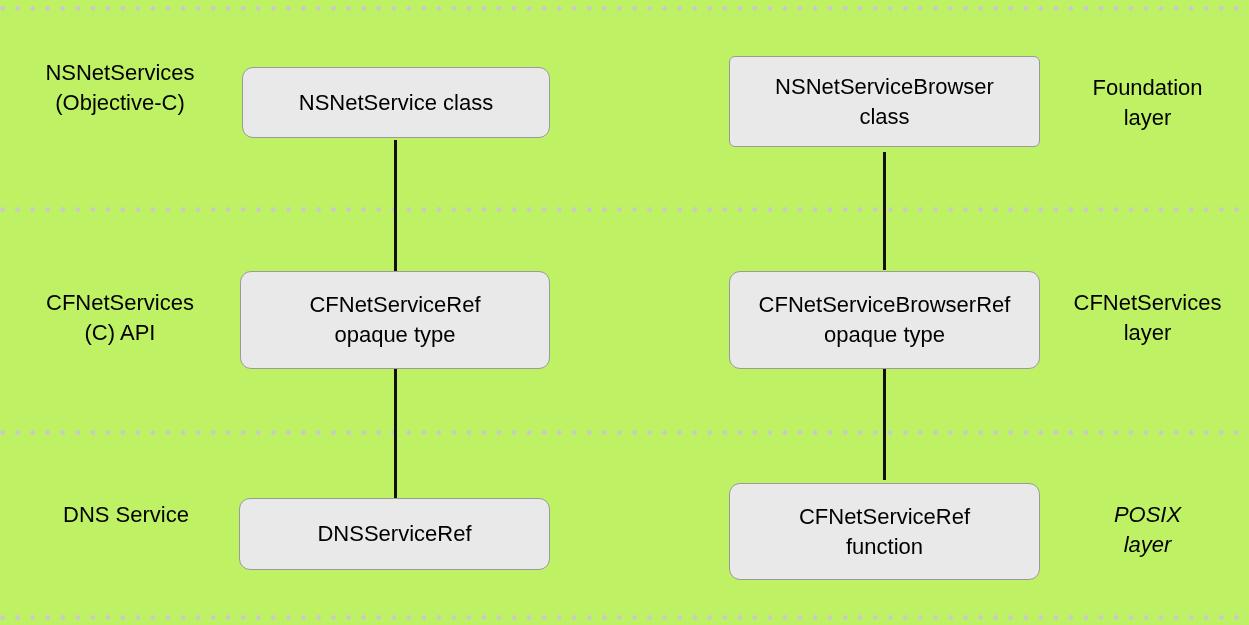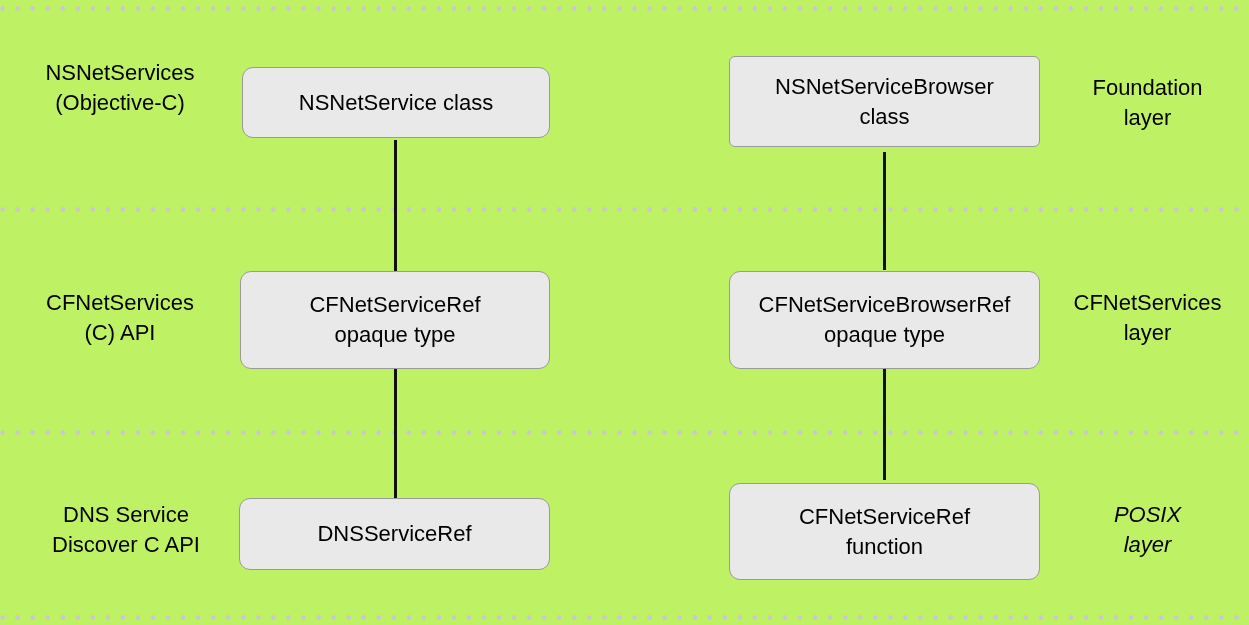--- a/index.html
+++ b/index.html
@@ -109,21 +109,20 @@
   <div class="side-label" id="label-left-foundation">
     <span class="line">NSNetServices</span>
     <span class="line">(Objective-C)</span>
   </div>
   <div class="side-label" id="label-left-cfnet">
     <span class="line">CFNetServices</span>
     <span class="line">(C) API</span>
   </div>
   <div class="side-label" id="label-left-posix">
     <span class="line">DNS Service</span>
-    <span class="line">Discover C API</span>
   </div>
 
   <div class="side-label" id="label-right-foundation">
     <span class="line">Foundation</span>
     <span class="line">layer</span>
   </div>
   <div class="side-label" id="label-right-cfnet">
     <span class="line">CFNetServices</span>
     <span class="line">layer</span>
   </div>

